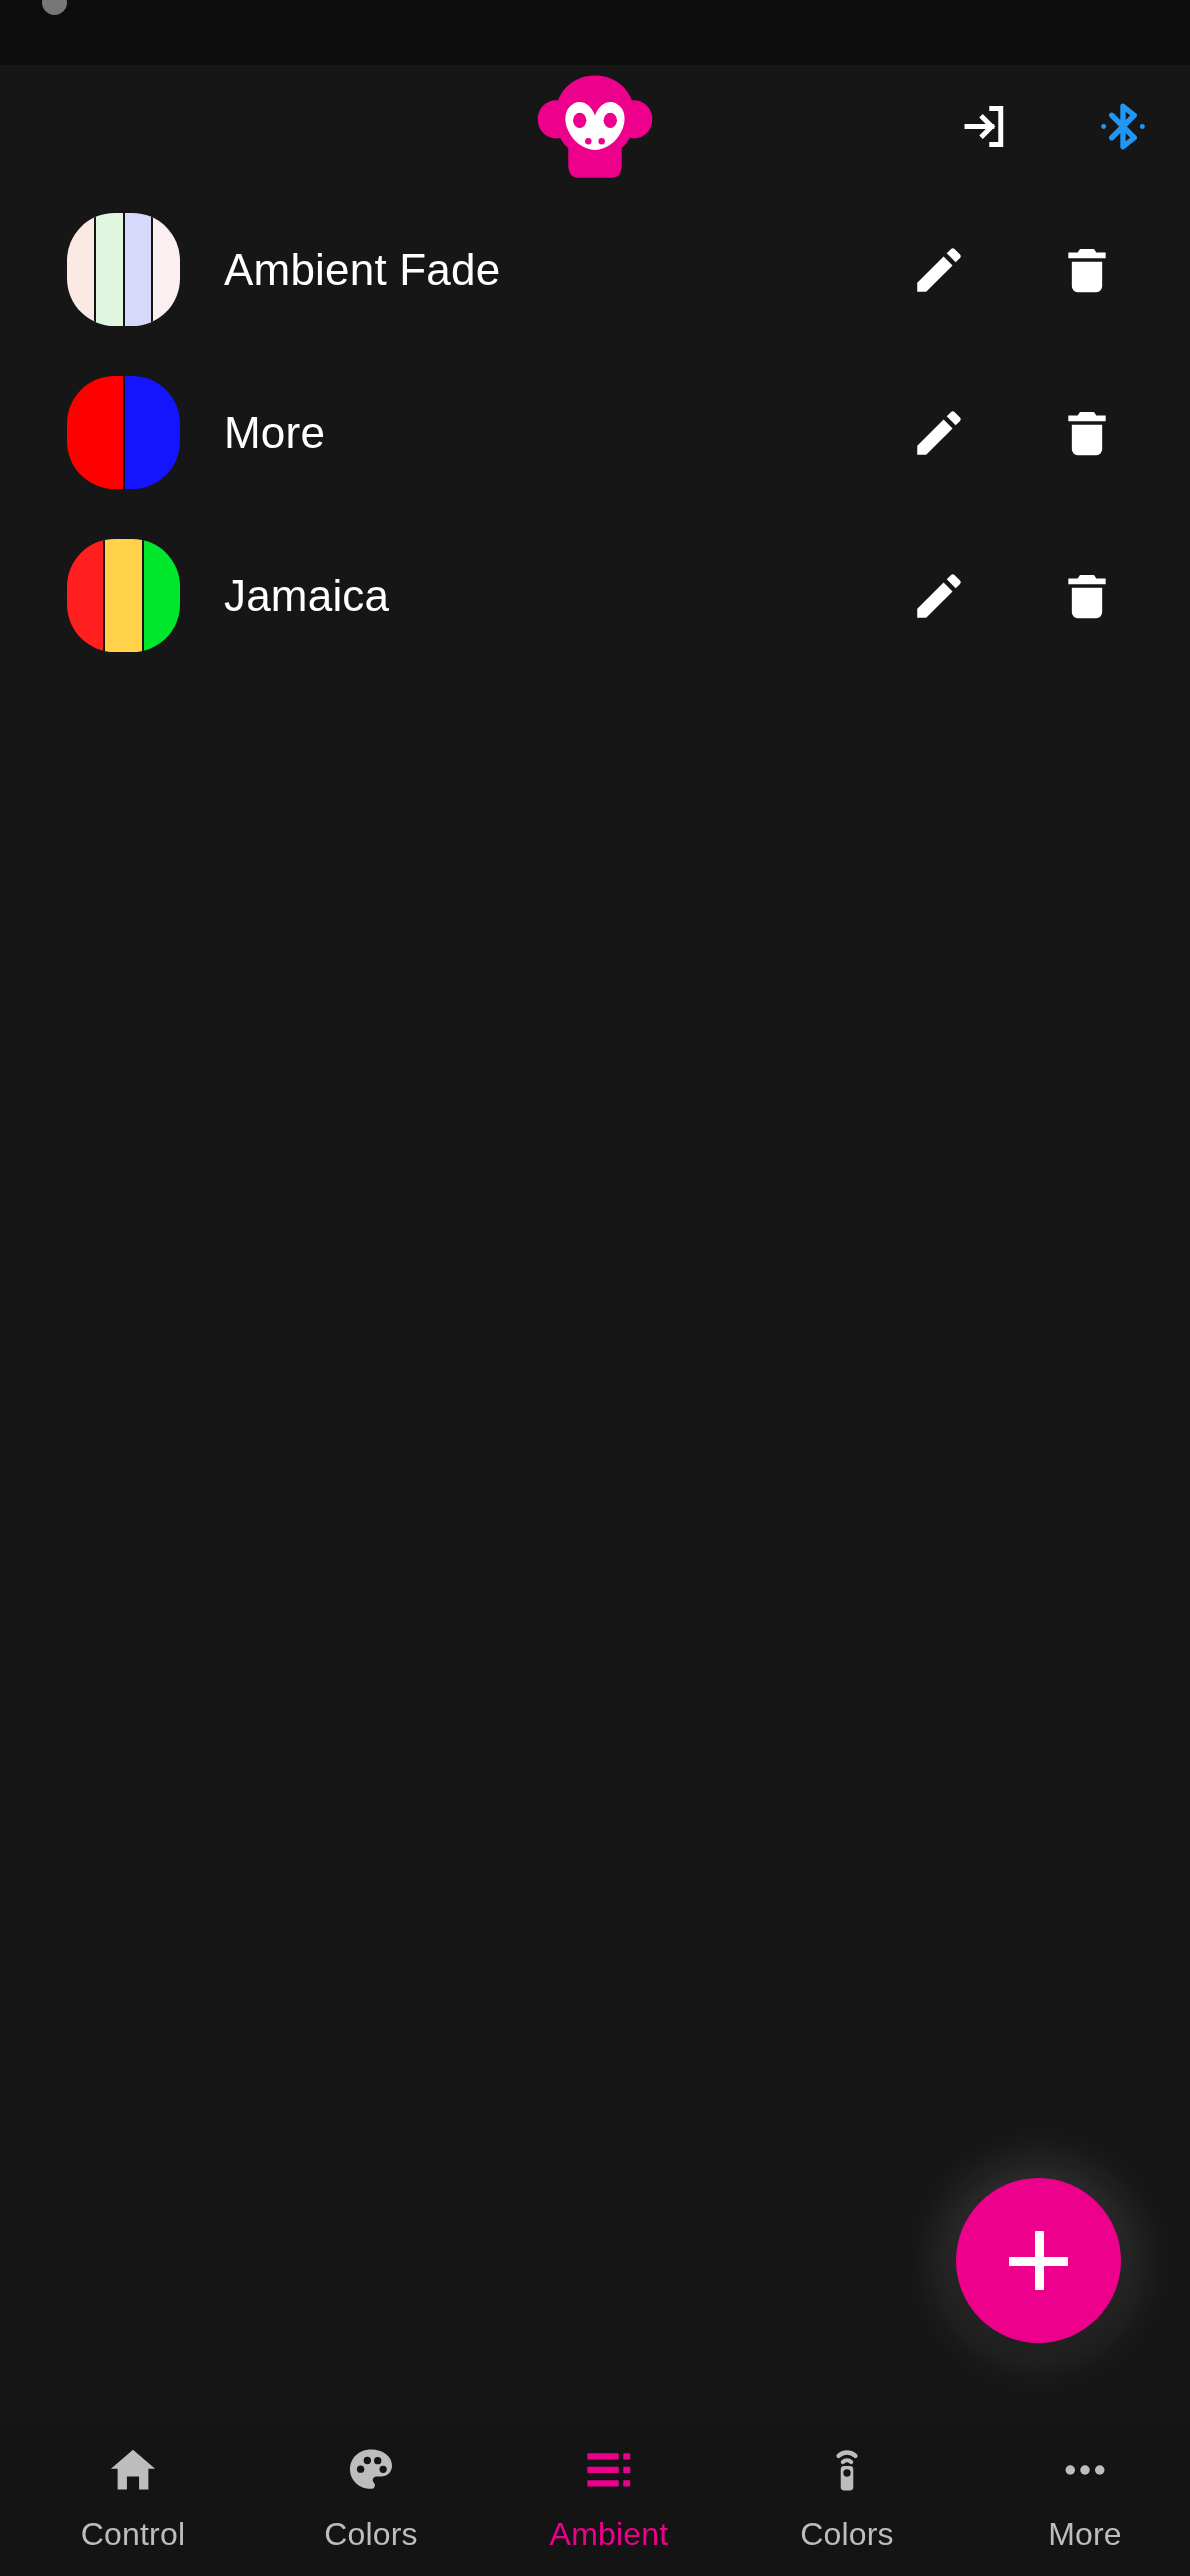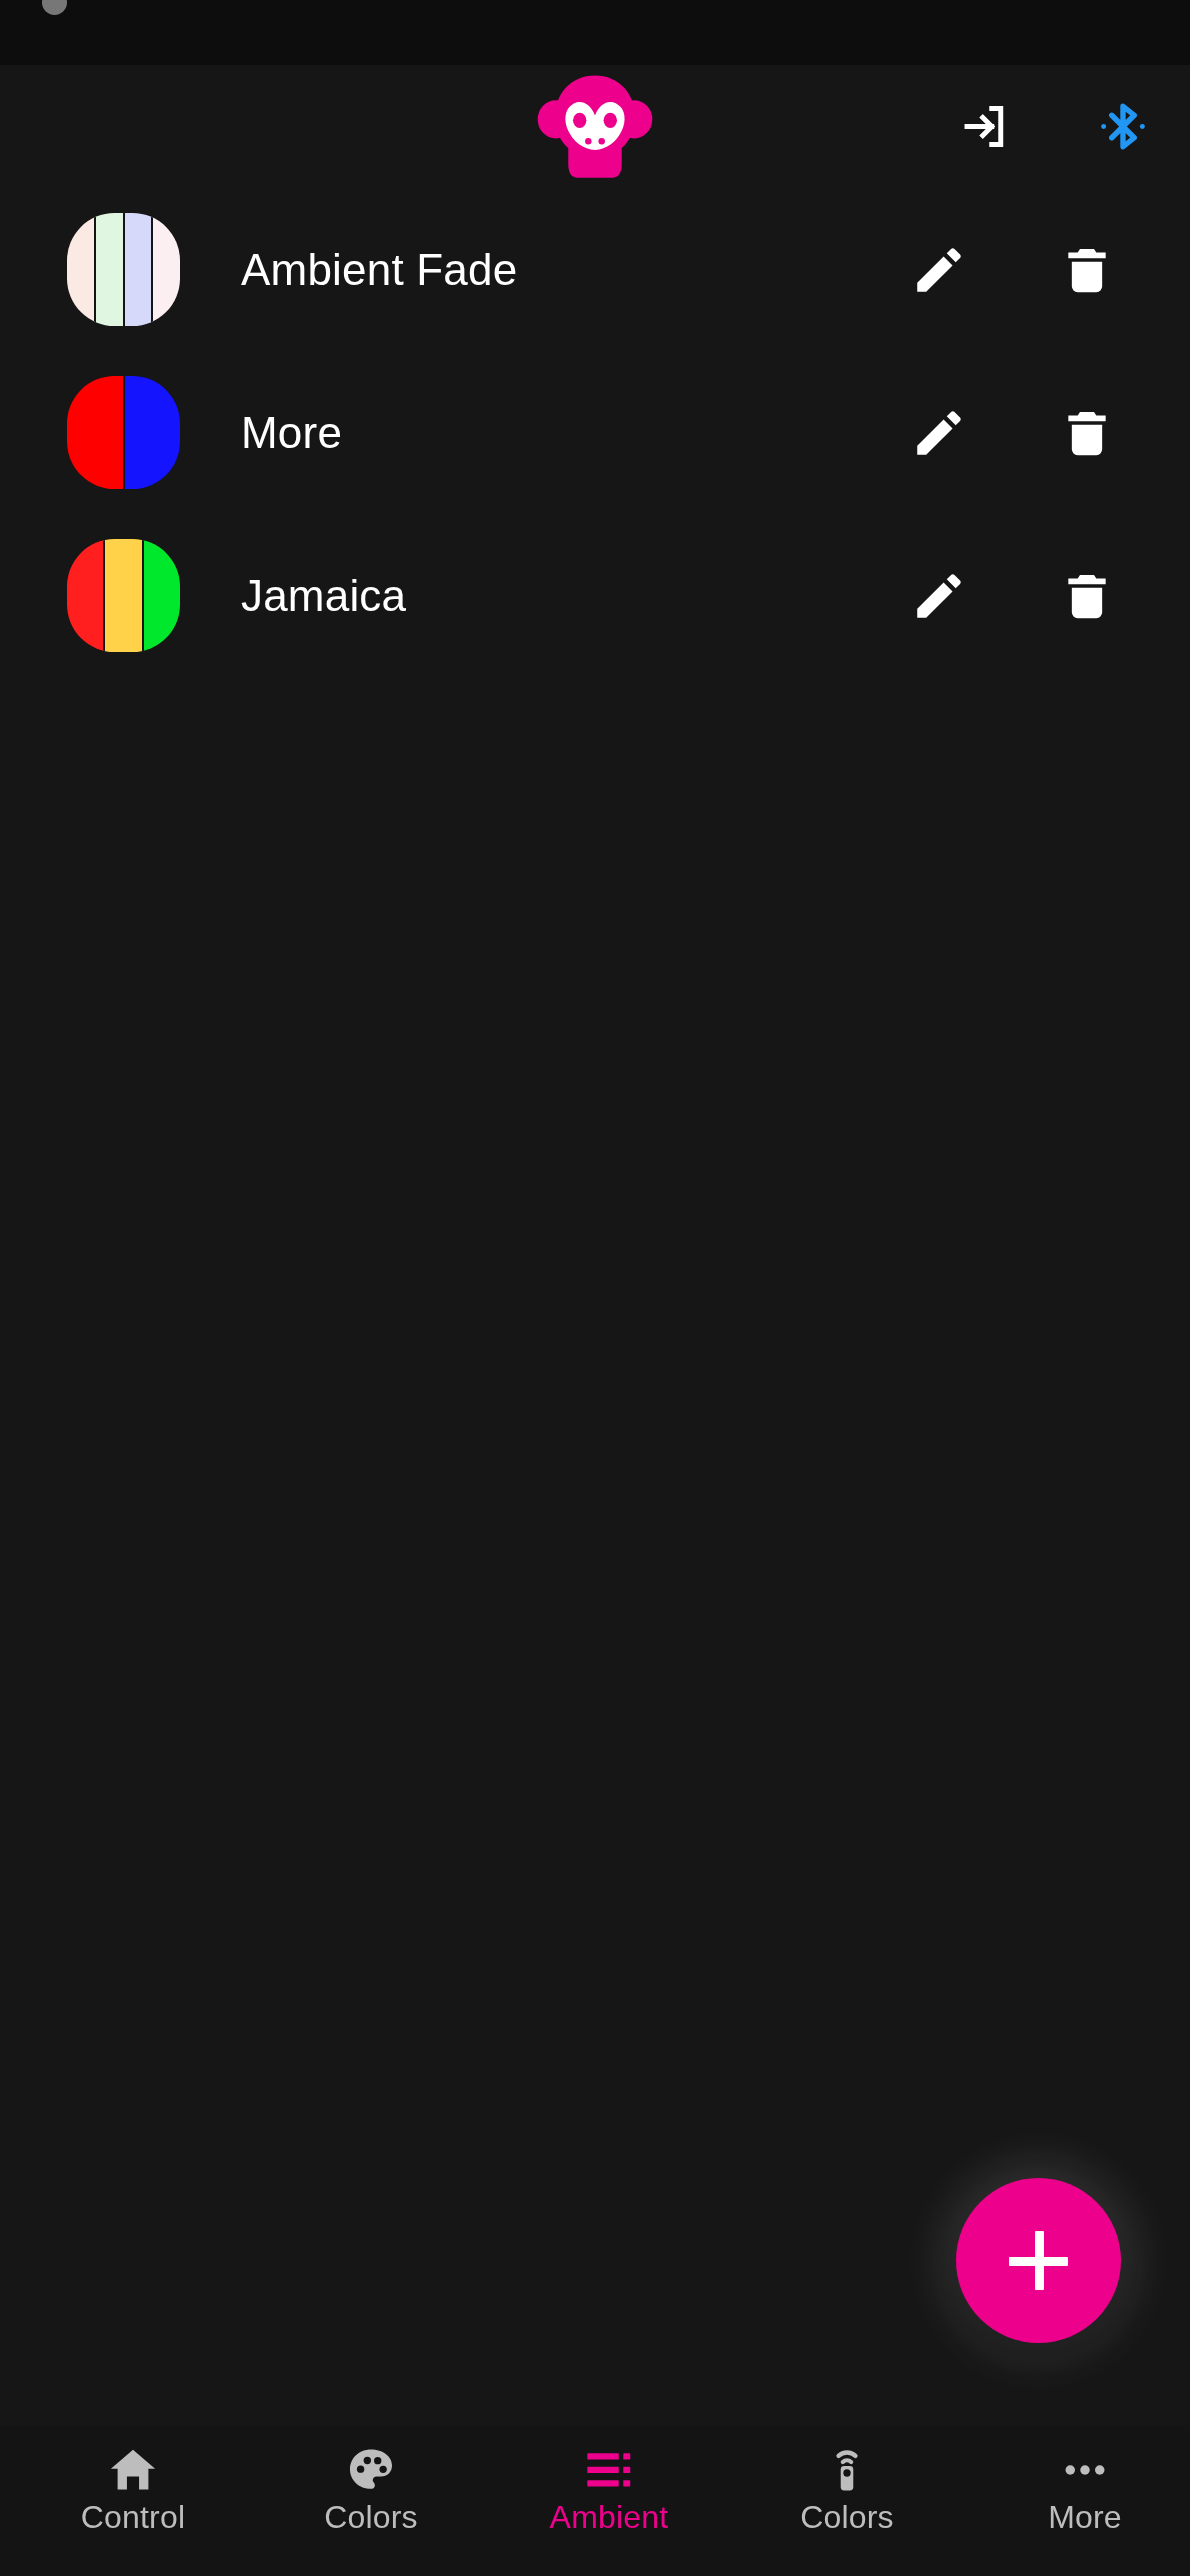--- a/index.html
+++ b/index.html
@@ -68,21 +68,21 @@
     flex:0 0 113px;
     border-radius:42%;
     overflow:hidden;
     display:flex;
     background:#111;
   }
   .swatch span { flex:1 1 0; height:100%; display:block; }
   .swatch span + span { border-left:2.9px solid #141414; }
   .row-label {
     flex:1 1 auto;
-    margin-left:61px;
+    margin-left:44px;
     color:#ffffff;
     font-size:44px;
     font-weight:400;
     letter-spacing:0.2px;
     white-space:nowrap;
   }
   .row-actions {
     display:flex; align-items:center;
     margin-right:67px; gap:75px;
   }
@@ -121,21 +121,21 @@
     height:151px;
     background:#141414;
     display:flex;
     align-items:flex-start;
     padding-top:15.3px;
   }
   .nav-item {
     flex:1 1 0;
     display:flex; flex-direction:column;
     align-items:center; justify-content:space-between;
-    gap:0;
+    gap:17px;
     cursor:pointer;
     margin-left:28px;
   }
   .nav-icon {
     height:59px;
     display:flex; align-items:center; justify-content:center;
   }
   .nav-label {
     font-size:32px;
     color:#bdbdbd;

